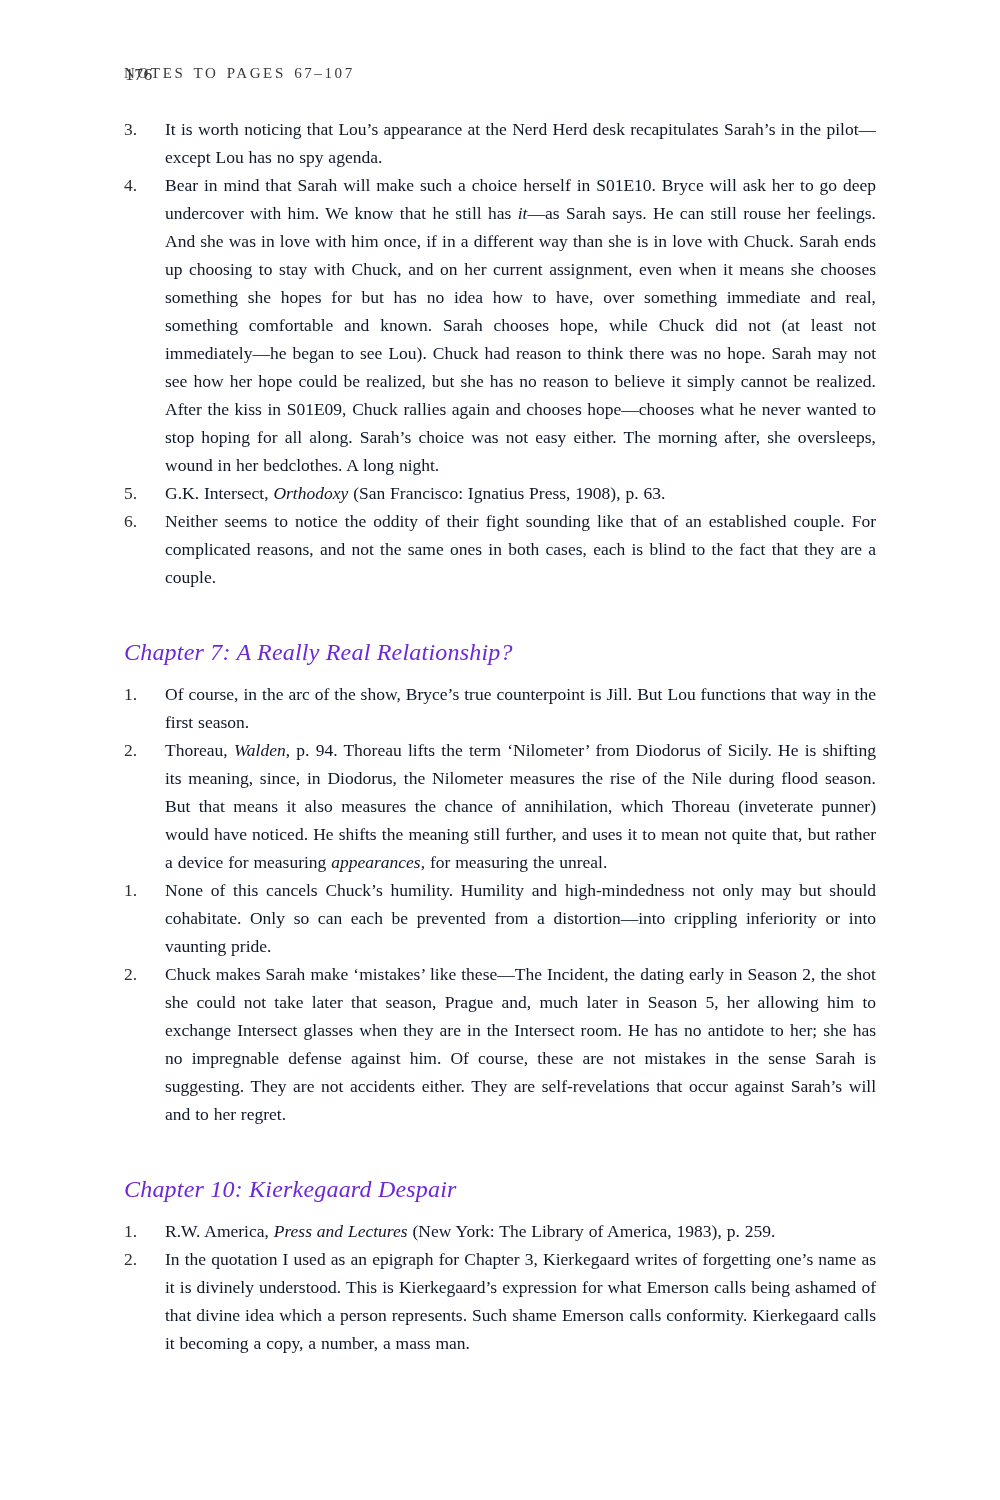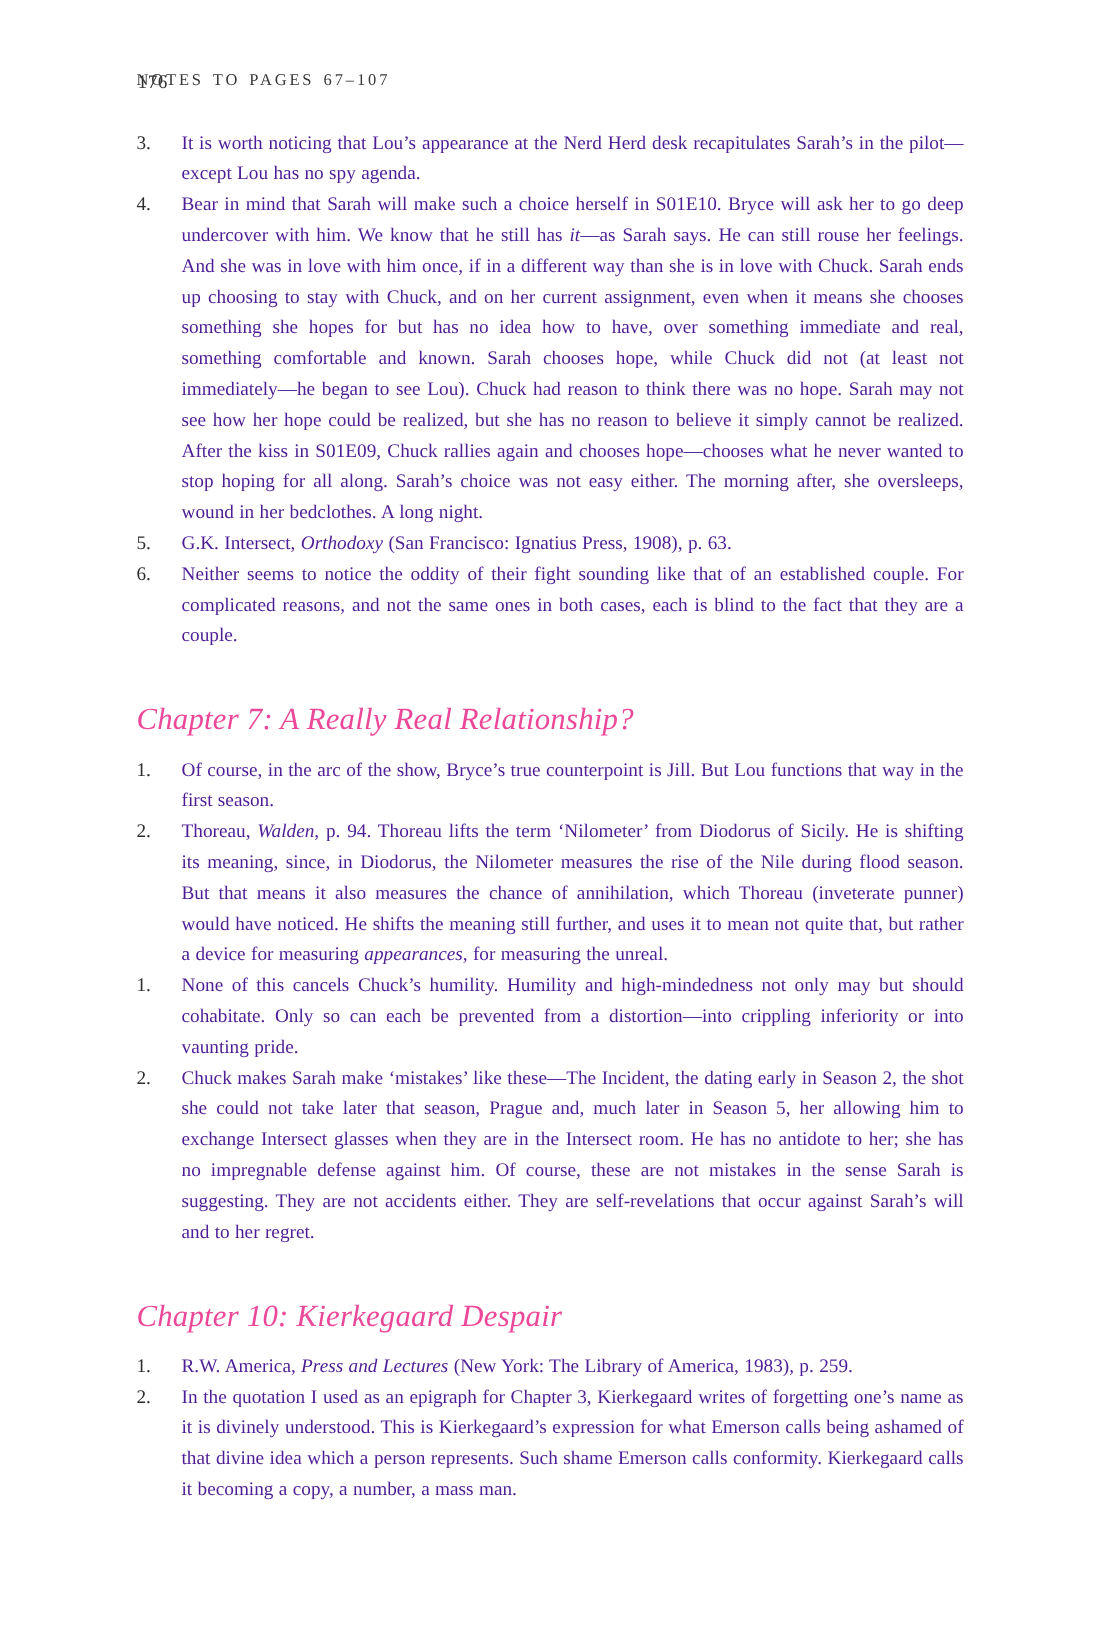--- a/index.html
+++ b/index.html
@@ -34,44 +34,44 @@
     right: 0;
     top: 1px;
     text-align: left;
     font-size: 15px;
     letter-spacing: 2.6px;
     color: #383838;
     word-spacing: 2px;
   }
   .notes-section { margin: 0; }
   .chapter-heading {
-    font-size: 28px;
+    font-size: 24px;
     font-style: italic;
     font-weight: normal;
-    color: #ec4899;
+    color: #6d28d9;
     margin: 46px 0 13px 0;
     line-height: 1.25;
     letter-spacing: 0.2px;
   }
   .note-item {
     display: flex;
     align-items: flex-start;
   }
   .note-number {
     flex: 0 0 41px;
     font-size: 17.5px;
     line-height: 28px;
     color: #2e2e2e;
   }
   .note-text {
     flex: 1 1 auto;
     font-size: 17.5px;
     line-height: 28px;
     text-align: justify;
-    color: #4c1d95;
+    color: #0f172a;
     word-spacing: 0.5px;
   }
   .note-text .it { font-style: italic; }
 </style>
 </head>
 <body>
 
 <main class="page">
   <header class="page-header">
     <span class="page-number">176</span>

